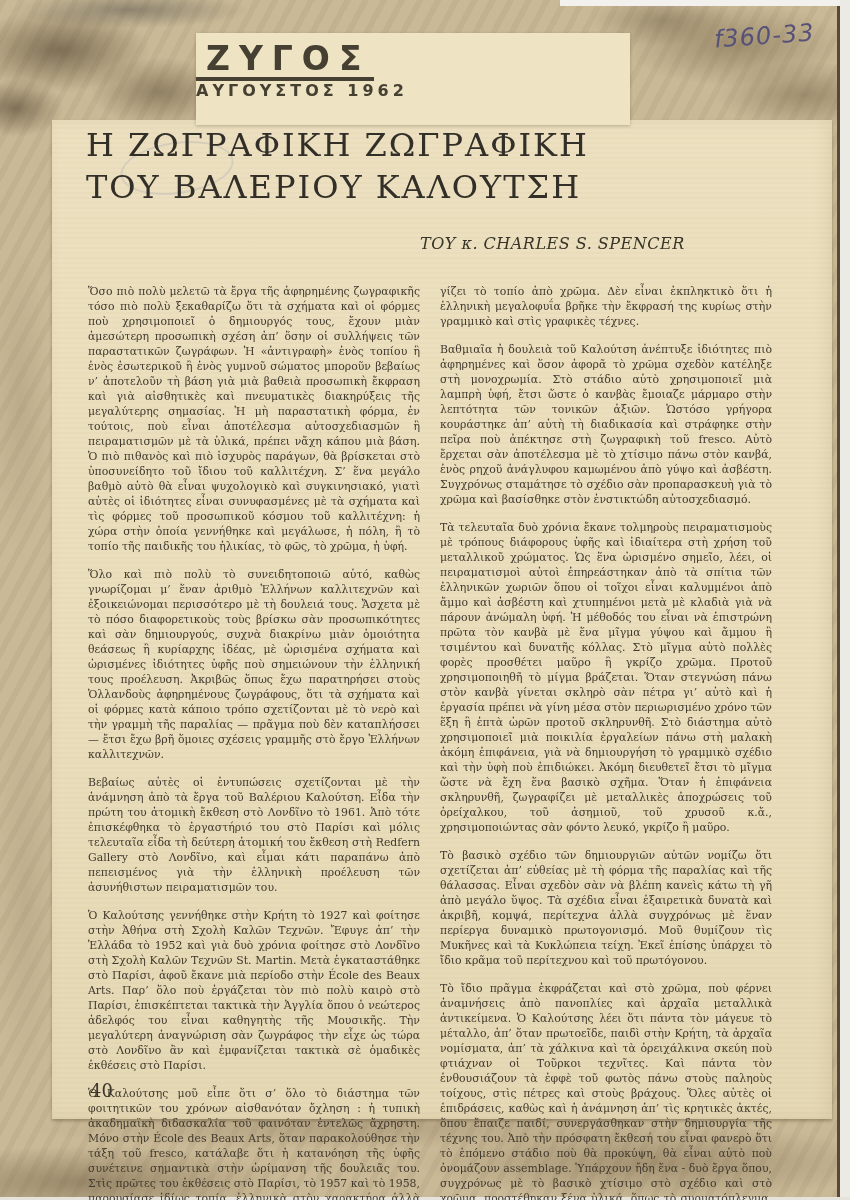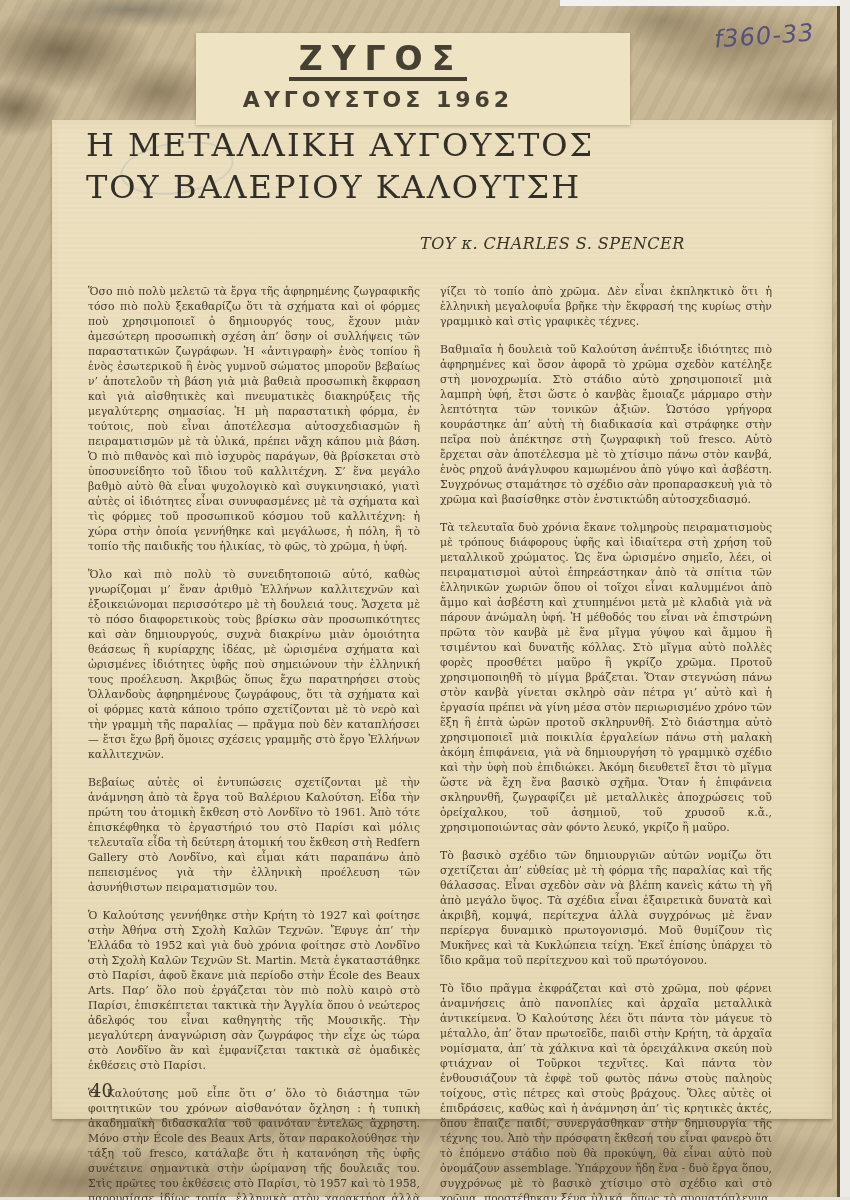--- a/index.html
+++ b/index.html
@@ -42,33 +42,31 @@
     background:linear-gradient(180deg,#ece0c0 0%,#eadebc 55%,#e5d8b4 100%);
     background-image:
       repeating-linear-gradient(0deg, rgba(140,115,75,.03) 0 2px, rgba(140,115,75,0) 2px 5px),
       linear-gradient(180deg,#ece0c0 0%,#eadebc 55%,#e5d8b4 100%);
     box-shadow:0 2px 3px rgba(70,55,30,.35), inset -6px 0 14px rgba(120,95,60,.10);
   }
   .clip-head{
     position:absolute;left:196px;top:33px;width:434px;height:92px;
     background:#eee3c3;
     box-shadow:0 1px 3px rgba(70,55,30,.30);
-    text-align:center;
   }
   .masthead-inner{padding-top:9px;padding-right:70px;}
   .masthead-title{
     display:inline-block;
     font-family:"DejaVu Sans",sans-serif;font-weight:bold;
     font-size:33px;line-height:1;letter-spacing:9px;color:#454031;
     border-bottom:4px solid #454031;padding:0 4px 2px 10px;
   }
   .masthead-issue{
-    margin-top:6px;
     font-family:"DejaVu Sans",sans-serif;font-weight:bold;
-    font-size:22px;letter-spacing:4px;color:#454031;
+    font-size:16px;letter-spacing:4px;color:#454031;
   }
 
   .annotation{
     position:absolute;left:714px;top:22px;
     font-family:"DejaVu Sans",sans-serif;font-style:italic;
     font-size:24px;color:#555179;letter-spacing:1px;
     transform:rotate(-4deg);
   }
 
   .title{
@@ -120,21 +118,21 @@
   <div class="clip-head">
     <div class="masthead-inner">
       <div class="masthead-title">ΖΥΓΟΣ</div>
       <div class="masthead-issue">ΑΥΓΟΥΣΤΟΣ 1962</div>
     </div>
   </div>
 
   <div class="pencil-mark"></div>
 
   <div class="title">
-    <div>Η ΜΕΤΑΛΛΙΚΗ ΑΥΓΟΥΣΤΟΣ</div>
+    <div>Η ΖΩΓΡΑΦΙΚΗ ΖΩΓΡΑΦΙΚΗ</div>
     <div>ΤΟΥ ΒΑΛΕΡΙΟΥ ΚΑΛΟΥΤΣΗ</div>
   </div>
 
   <div class="byline">ΤΟΥ κ. CHARLES S. SPENCER</div>
 
   <div class="columns">
     <div class="col">
         <p>Ὅσο πιὸ πολὺ μελετῶ τὰ ἔργα τῆς ἀφηρημένης ζωγραφικῆς τόσο πιὸ πολὺ ξεκαθαρίζω ὅτι τὰ σχήματα καὶ οἱ φόρμες ποὺ χρησιμοποιεῖ ὁ δημιουργός τους, ἔχουν μιὰν ἀμεσώτερη προσωπικὴ σχέση ἀπ’ ὅσην οἱ συλλήψεις τῶν παραστατικῶν ζωγράφων. Ἡ «ἀντιγραφὴ» ἑνὸς τοπίου ἢ ἑνὸς ἐσωτερικοῦ ἢ ἑνὸς γυμνοῦ σώματος μποροῦν βεβαίως ν’ ἀποτελοῦν τὴ βάση γιὰ μιὰ βαθειὰ προσωπικὴ ἔκφραση καὶ γιὰ αἰσθητικὲς καὶ πνευματικὲς διακηρύξεις τῆς μεγαλύτερης σημασίας. Ἡ μὴ παραστατικὴ φόρμα, ἐν τούτοις, ποὺ εἶναι ἀποτέλεσμα αὐτοσχεδιασμῶν ἢ πειραματισμῶν μὲ τὰ ὑλικά, πρέπει νἄχη κάπου μιὰ βάση. Ὁ πιὸ πιθανὸς καὶ πιὸ ἰσχυρὸς παράγων, θὰ βρίσκεται στὸ ὑποσυνείδητο τοῦ ἴδιου τοῦ καλλιτέχνη. Σ’ ἕνα μεγάλο βαθμὸ αὐτὸ θὰ εἶναι ψυχολογικὸ καὶ συγκινησιακό, γιατὶ αὐτὲς οἱ ἰδιότητες εἶναι συνυφασμένες μὲ τὰ σχήματα καὶ τὶς φόρμες τοῦ προσωπικοῦ κόσμου τοῦ καλλιτέχνη: ἡ χώρα στὴν ὁποία γεννήθηκε καὶ μεγάλωσε, ἡ πόλη, ἢ τὸ τοπίο τῆς παιδικῆς του ἡλικίας, τὸ φῶς, τὸ χρῶμα, ἡ ὑφή.</p>
         <p>Ὅλο καὶ πιὸ πολὺ τὸ συνειδητοποιῶ αὐτό, καθὼς γνωρίζομαι μ’ ἕναν ἀριθμὸ Ἑλλήνων καλλιτεχνῶν καὶ ἐξοικειώνομαι περισσότερο μὲ τὴ δουλειά τους. Ἄσχετα μὲ τὸ πόσο διαφορετικοὺς τοὺς βρίσκω σὰν προσωπικότητες καὶ σὰν δημιουργούς, συχνὰ διακρίνω μιὰν ὁμοιότητα θεάσεως ἢ κυρίαρχης ἰδέας, μὲ ὡρισμένα σχήματα καὶ ὡρισμένες ἰδιότητες ὑφῆς ποὺ σημειώνουν τὴν ἑλληνική τους προέλευση. Ἀκριβῶς ὅπως ἔχω παρατηρήσει στοὺς Ὁλλανδοὺς ἀφηρημένους ζωγράφους, ὅτι τὰ σχήματα καὶ οἱ φόρμες κατὰ κάποιο τρόπο σχετίζονται μὲ τὸ νερὸ καὶ τὴν γραμμὴ τῆς παραλίας — πρᾶγμα ποὺ δὲν καταπλήσσει — ἔτσι ἔχω βρῆ ὅμοιες σχέσεις γραμμῆς στὸ ἔργο Ἑλλήνων καλλιτεχνῶν.</p>
         <p>Βεβαίως αὐτὲς οἱ ἐντυπώσεις σχετίζονται μὲ τὴν ἀνάμνηση ἀπὸ τὰ ἔργα τοῦ Βαλέριου Καλούτση. Εἶδα τὴν πρώτη του ἀτομικὴ ἔκθεση στὸ Λονδῖνο τὸ 1961. Ἀπὸ τότε ἐπισκέφθηκα τὸ ἐργαστήριό του στὸ Παρίσι καὶ μόλις τελευταῖα εἶδα τὴ δεύτερη ἀτομική του ἔκθεση στὴ Redfern Gallery στὸ Λονδῖνο, καὶ εἶμαι κάτι παραπάνω ἀπὸ πεπεισμένος γιὰ τὴν ἑλληνικὴ προέλευση τῶν ἀσυνήθιστων πειραματισμῶν του.</p>

